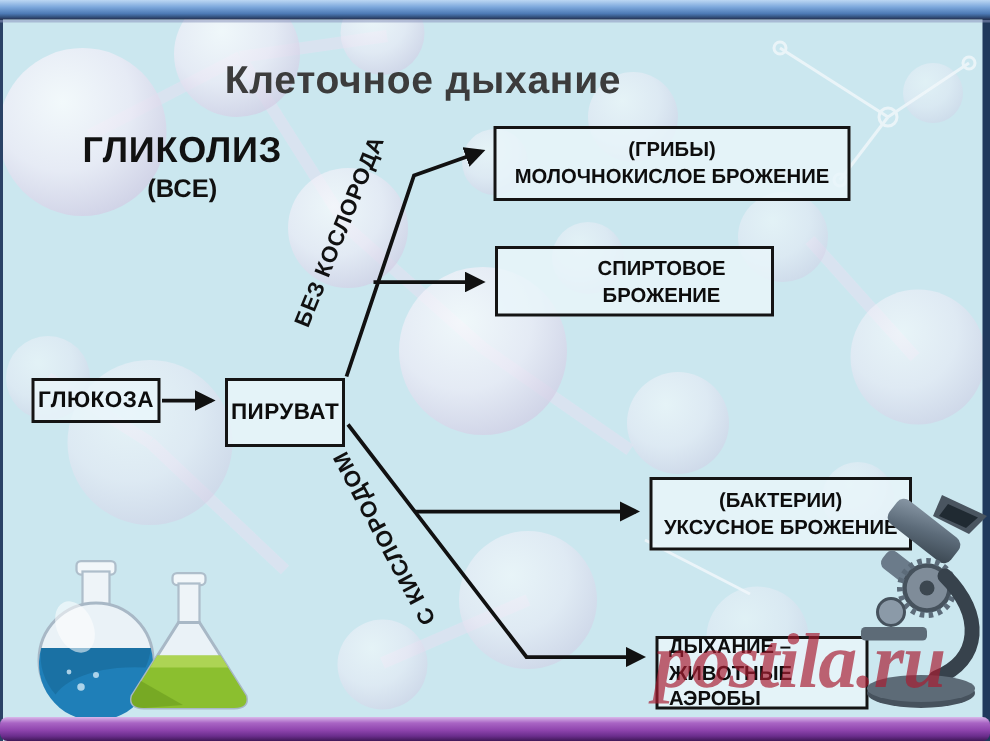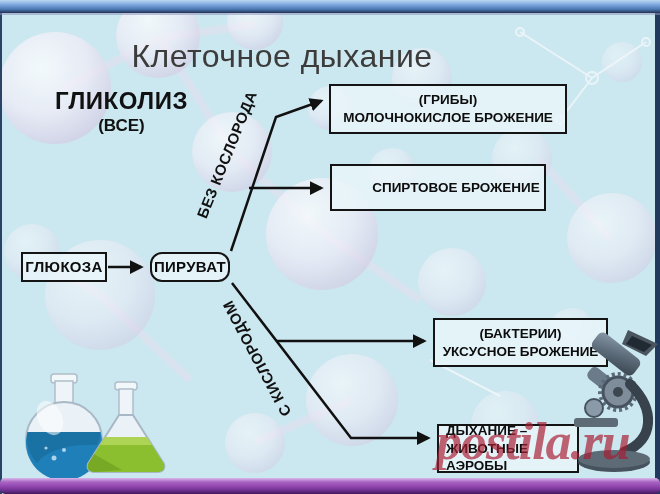--- a/index.html
+++ b/index.html
@@ -15,37 +15,37 @@
   }
   .bottom-bar{
     position:absolute;left:0;top:478px;width:660px;height:16px;z-index:20;
     border-radius:5px;
     background:linear-gradient(#d9b8ea 0%,#a964c4 25%,#8e44ad 55%,#6a2d8c 80%,#3f1857 100%);
   }
   .edge-right{position:absolute;right:0;top:0;width:5px;height:494px;background:#20395c;z-index:4;}
   .edge-left{position:absolute;left:0;top:0;width:2px;height:494px;background:#2a4266;z-index:4;}
   .title{
     position:absolute;left:0;top:38px;width:564px;margin:0;z-index:6;
-    text-align:center;font-size:32px;font-weight:400;color:#3c3c3c;letter-spacing:.5px;
+    text-align:center;font-size:26px;font-weight:700;color:#3c3c3c;letter-spacing:.5px;
   }
   .glyco{position:absolute;left:44px;top:87px;width:155px;z-index:6;text-align:center;color:#111;}
   .glyco .main{font-size:24px;font-weight:bold;letter-spacing:.5px;}
   .glyco .sub{font-size:17px;font-weight:bold;margin-top:1px;}
   .node{
     position:absolute;z-index:7;box-sizing:border-box;
     border:2.5px solid #141414;background:rgba(233,245,250,.82);
     color:#0d0d0d;font-weight:bold;text-align:center;
     display:flex;flex-direction:column;justify-content:center;line-height:1.3;
   }
   .node.small{font-size:15px;letter-spacing:.3px;}
   .node.wide{font-size:13.5px;}
   #node-lactic{left:329px;top:84px;width:238px;height:50px;}
-  #node-alcohol{left:330px;top:164px;width:216px;height:47px;padding-left:36px;}
+  #node-alcohol{left:330px;top:164px;width:186px;height:47px;padding-left:36px;}
   #node-glucose{left:21px;top:252px;width:86px;height:30px;}
-  #node-pyruvate{left:150px;top:252px;width:80px;height:30px;border-radius:12px;}
+  #node-pyruvate{left:150px;top:252px;width:80px;height:46px;}
   #node-acetic{left:433px;top:318px;width:175px;height:49px;}
   #node-respiration{left:437px;top:424px;width:142px;height:49px;text-align:left;padding-left:7px;}
   .edge-label{
     position:absolute;z-index:6;width:140px;height:20px;text-align:center;
     font-size:15px;font-weight:bold;color:#111;white-space:nowrap;letter-spacing:.4px;
   }
   #label-anaerobic{left:158px;top:145px;transform:rotate(-68deg);}
   #label-aerobic{left:188px;top:348px;transform:rotate(-118deg);}
   .arrows{position:absolute;left:0;top:0;z-index:6;}
   .art{position:absolute;z-index:8;}

